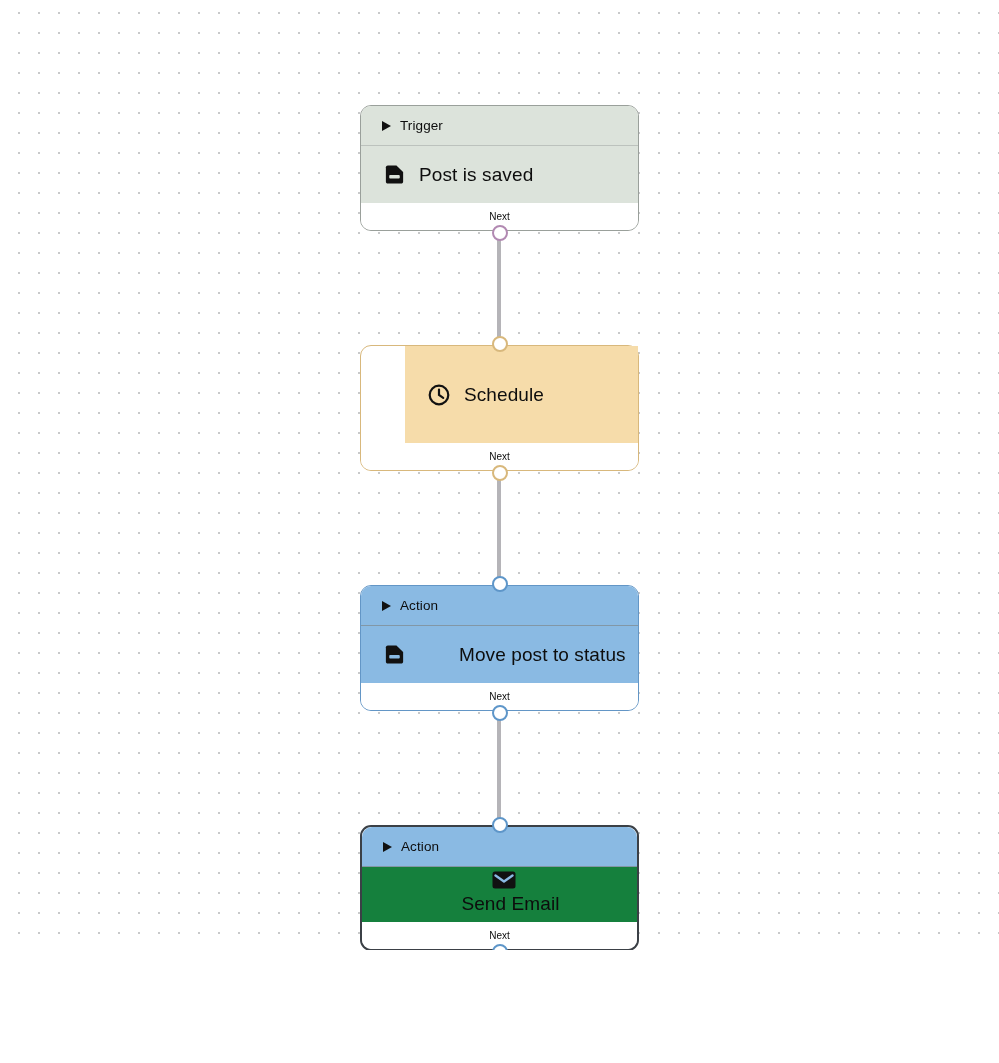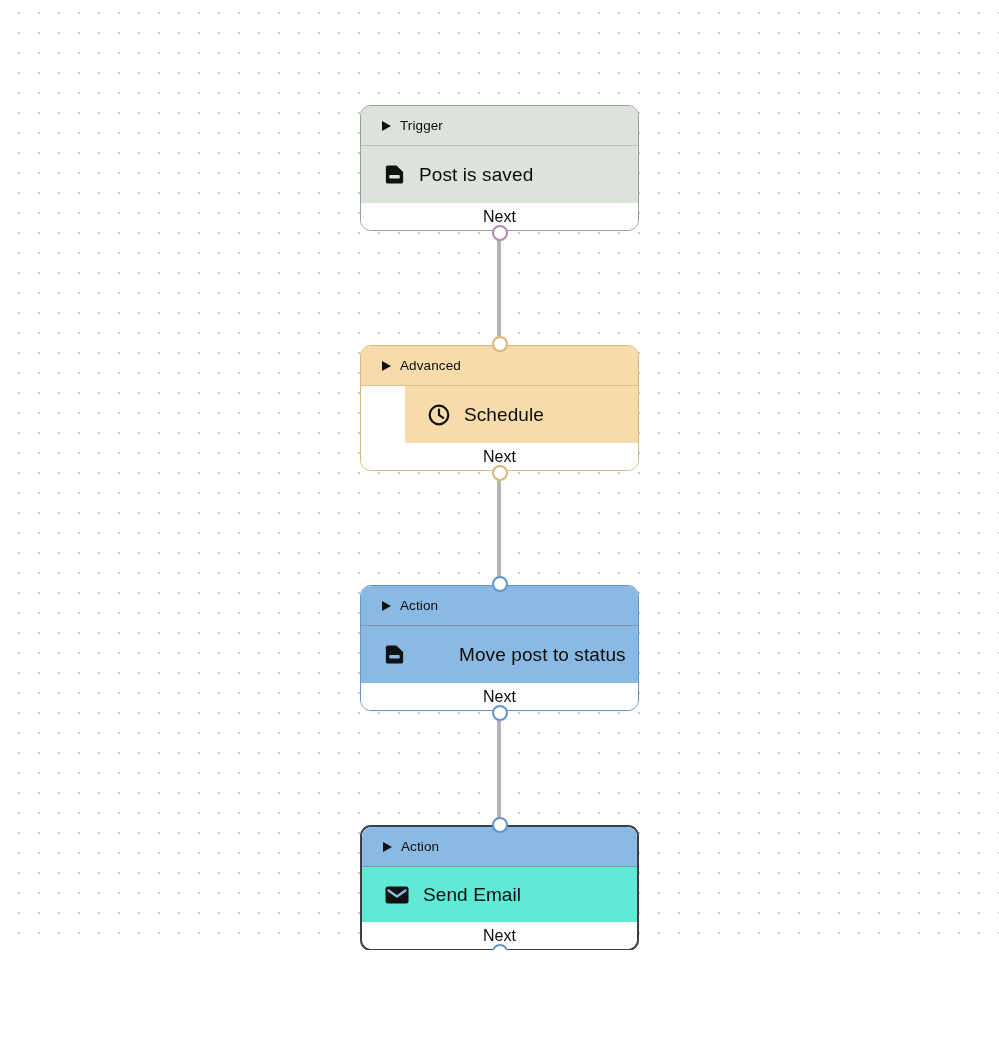--- a/index.html
+++ b/index.html
@@ -68,21 +68,21 @@
   .node-title { font-size: 19px; letter-spacing: 0.1px; }
   .node-footer {
     height: 27px;
     flex: 0 0 auto;
     background: #ffffff;
     display: flex;
     align-items: center;
     justify-content: center;
     border-radius: 0 0 10px 10px;
   }
-  .next-label { font-size: 16px; }
+  .next-label { font-size: 10px; }
   .port {
     position: absolute;
     left: 50%;
     transform: translateX(-50%);
     width: 16px;
     height: 16px;
     border-radius: 50%;
     background: #ffffff;
     border: 2.5px solid #999;
     z-index: 5;
@@ -113,24 +113,20 @@
       </span>
       <span class="node-title">Post is saved</span>
     </div>
     <div class="node-footer">
       <span class="next-label">Next</span>
     </div>
     <span class="port port-bottom" style="border-color: rgb(178, 137, 178); background-color: rgb(255, 255, 255);"></span>
   </div>
 
   <div class="node" style="top: 345px; border-color: rgb(216, 184, 124);">
-    <div class="node-header" style="background-color: rgb(246, 220, 170); border-bottom-color: rgb(217, 192, 143);">
-      <span class="play-triangle"></span>
-      <span class="node-category">Advanced</span>
-    </div>
     <div class="node-body" style="background-color: rgb(246, 220, 170); margin-left: 44px;">
       <span class="node-icon">
         <svg width="24" height="24" viewBox="0 0 24 24" fill="none" stroke="#111" stroke-width="2.2">
             <circle cx="12" cy="12" r="9.3"></circle>
             <path d="M12 6.6 V12 L16.2 14.8" stroke-linecap="round"></path>
           </svg>
       </span>
       <span class="node-title">Schedule</span>
     </div>
     <div class="node-footer">
@@ -159,21 +155,21 @@
     </div>
     <span class="port port-top" style="border-color: rgb(94, 150, 201); background-color: rgb(255, 255, 255);"></span>
     <span class="port port-bottom" style="border-color: rgb(94, 150, 201); background-color: rgb(255, 255, 255);"></span>
   </div>
 
   <div class="node selected" style="top: 825px; border-color: rgb(59, 64, 70);">
     <div class="node-header" style="background-color: rgb(138, 186, 227); border-bottom-color: rgb(130, 151, 166);">
       <span class="play-triangle"></span>
       <span class="node-category">Action</span>
     </div>
-    <div class="node-body" style="background-color: #5eead4;">
+    <div class="node-body" style="background-color: #15803d; flex-direction: column;">
       <span class="node-icon">
         <svg width="26" height="26" viewBox="0 0 26 26">
             <rect x="1.5" y="4.5" width="23" height="17" rx="2.5" fill="#111"></rect>
             <path d="M4.5 8.5 L13 14.5 L21.5 8.5" fill="none" stroke="#8abae3" stroke-width="2.4" stroke-linecap="round" stroke-linejoin="round"></path>
           </svg>
       </span>
       <span class="node-title">Send Email</span>
     </div>
     <div class="node-footer">
       <span class="next-label">Next</span>

